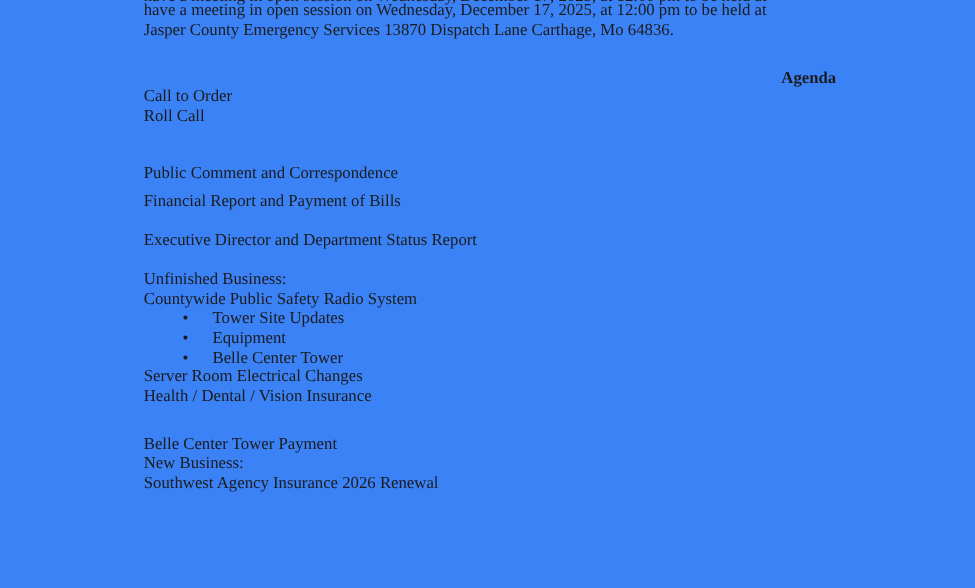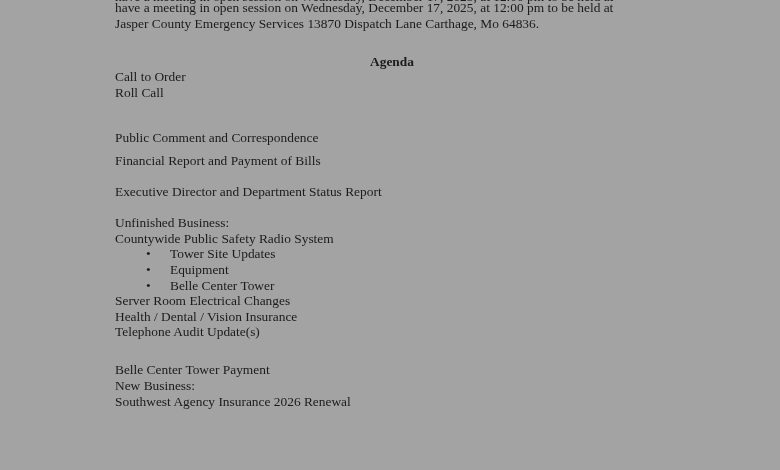--- a/index.html
+++ b/index.html
@@ -13,21 +13,21 @@
     height: 470px;
     overflow: hidden;
     font-family: "Liberation Serif", "DejaVu Serif", serif;
     color: #1b1b1b;
     -webkit-font-smoothing: antialiased;
   }
   .page {
     position: relative;
     width: 780px;
     height: 470px;
-    background: #a3a3a3;
+    background: #3b82f6;
     overflow: hidden;
   }
   
   .doc {
     position: absolute;
     left: 115px;
     top: 0;
     width: 554px;
     font-size: 13.4px;
     line-height: 15.6px;
@@ -51,21 +51,21 @@
   .gap-blank {
     height: 15.6px;
   }
   .gap-half {
     height: 7px;
   }
   .bold {
     font-weight: normal;
   }
   .center {
-    text-align: center;
+    text-align: right;
     font-weight: bold;
   }
   ul.bullets {
     list-style: none;
     margin: 0;
     padding: 0;
   }
   ul.bullets li {
     position: relative;
     margin: 0;
@@ -134,21 +134,20 @@
         <span>Equipment</span>
       </li>
       <li>
         <span class="dot">•</span>
         <span>Belle Center Tower</span>
       </li>
     </ul>
 
     <p class="para">Server Room Electrical Changes</p>
     <p class="para">Health / Dental / Vision Insurance</p>
-    <p class="para">Telephone Audit Update(s)</p>
 
     <div class="gap-blank"></div>
     <div class="gap-half"></div>
 
     <p class="para">Belle Center Tower Payment</p>
     <p class="para bold">New Business:</p>
     <p class="para">Southwest Agency Insurance 2026 Renewal</p>
 
   </div>
 </div>

